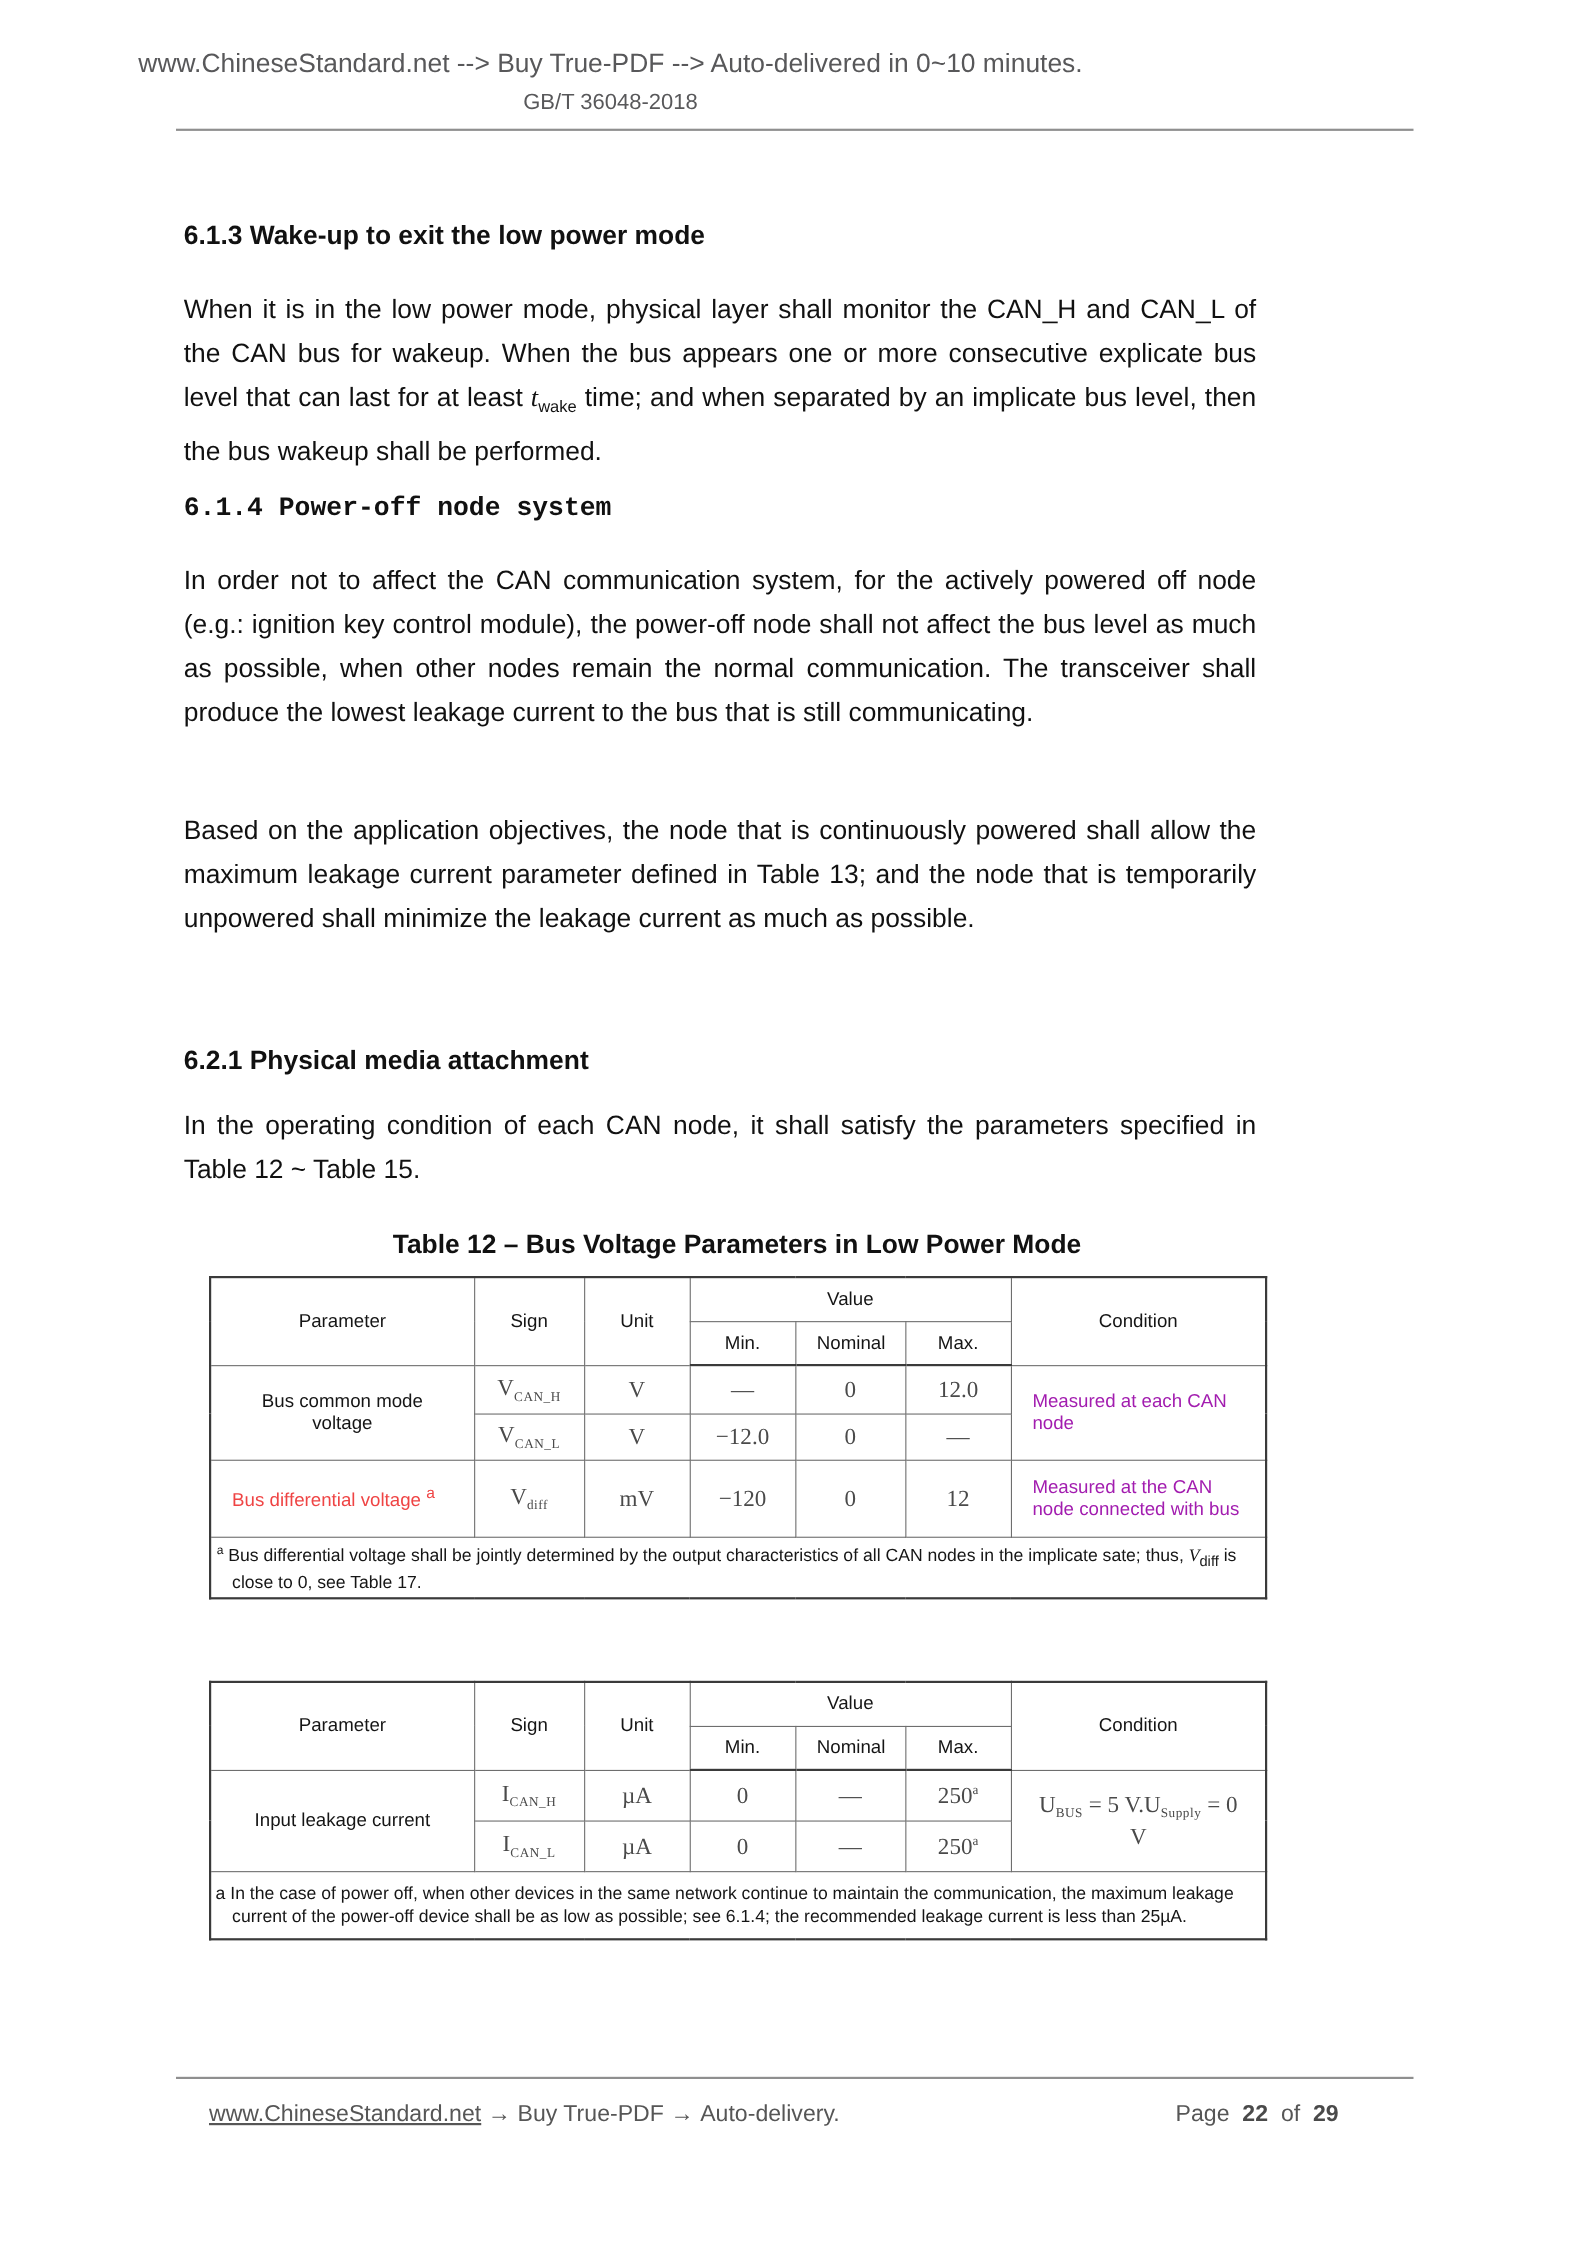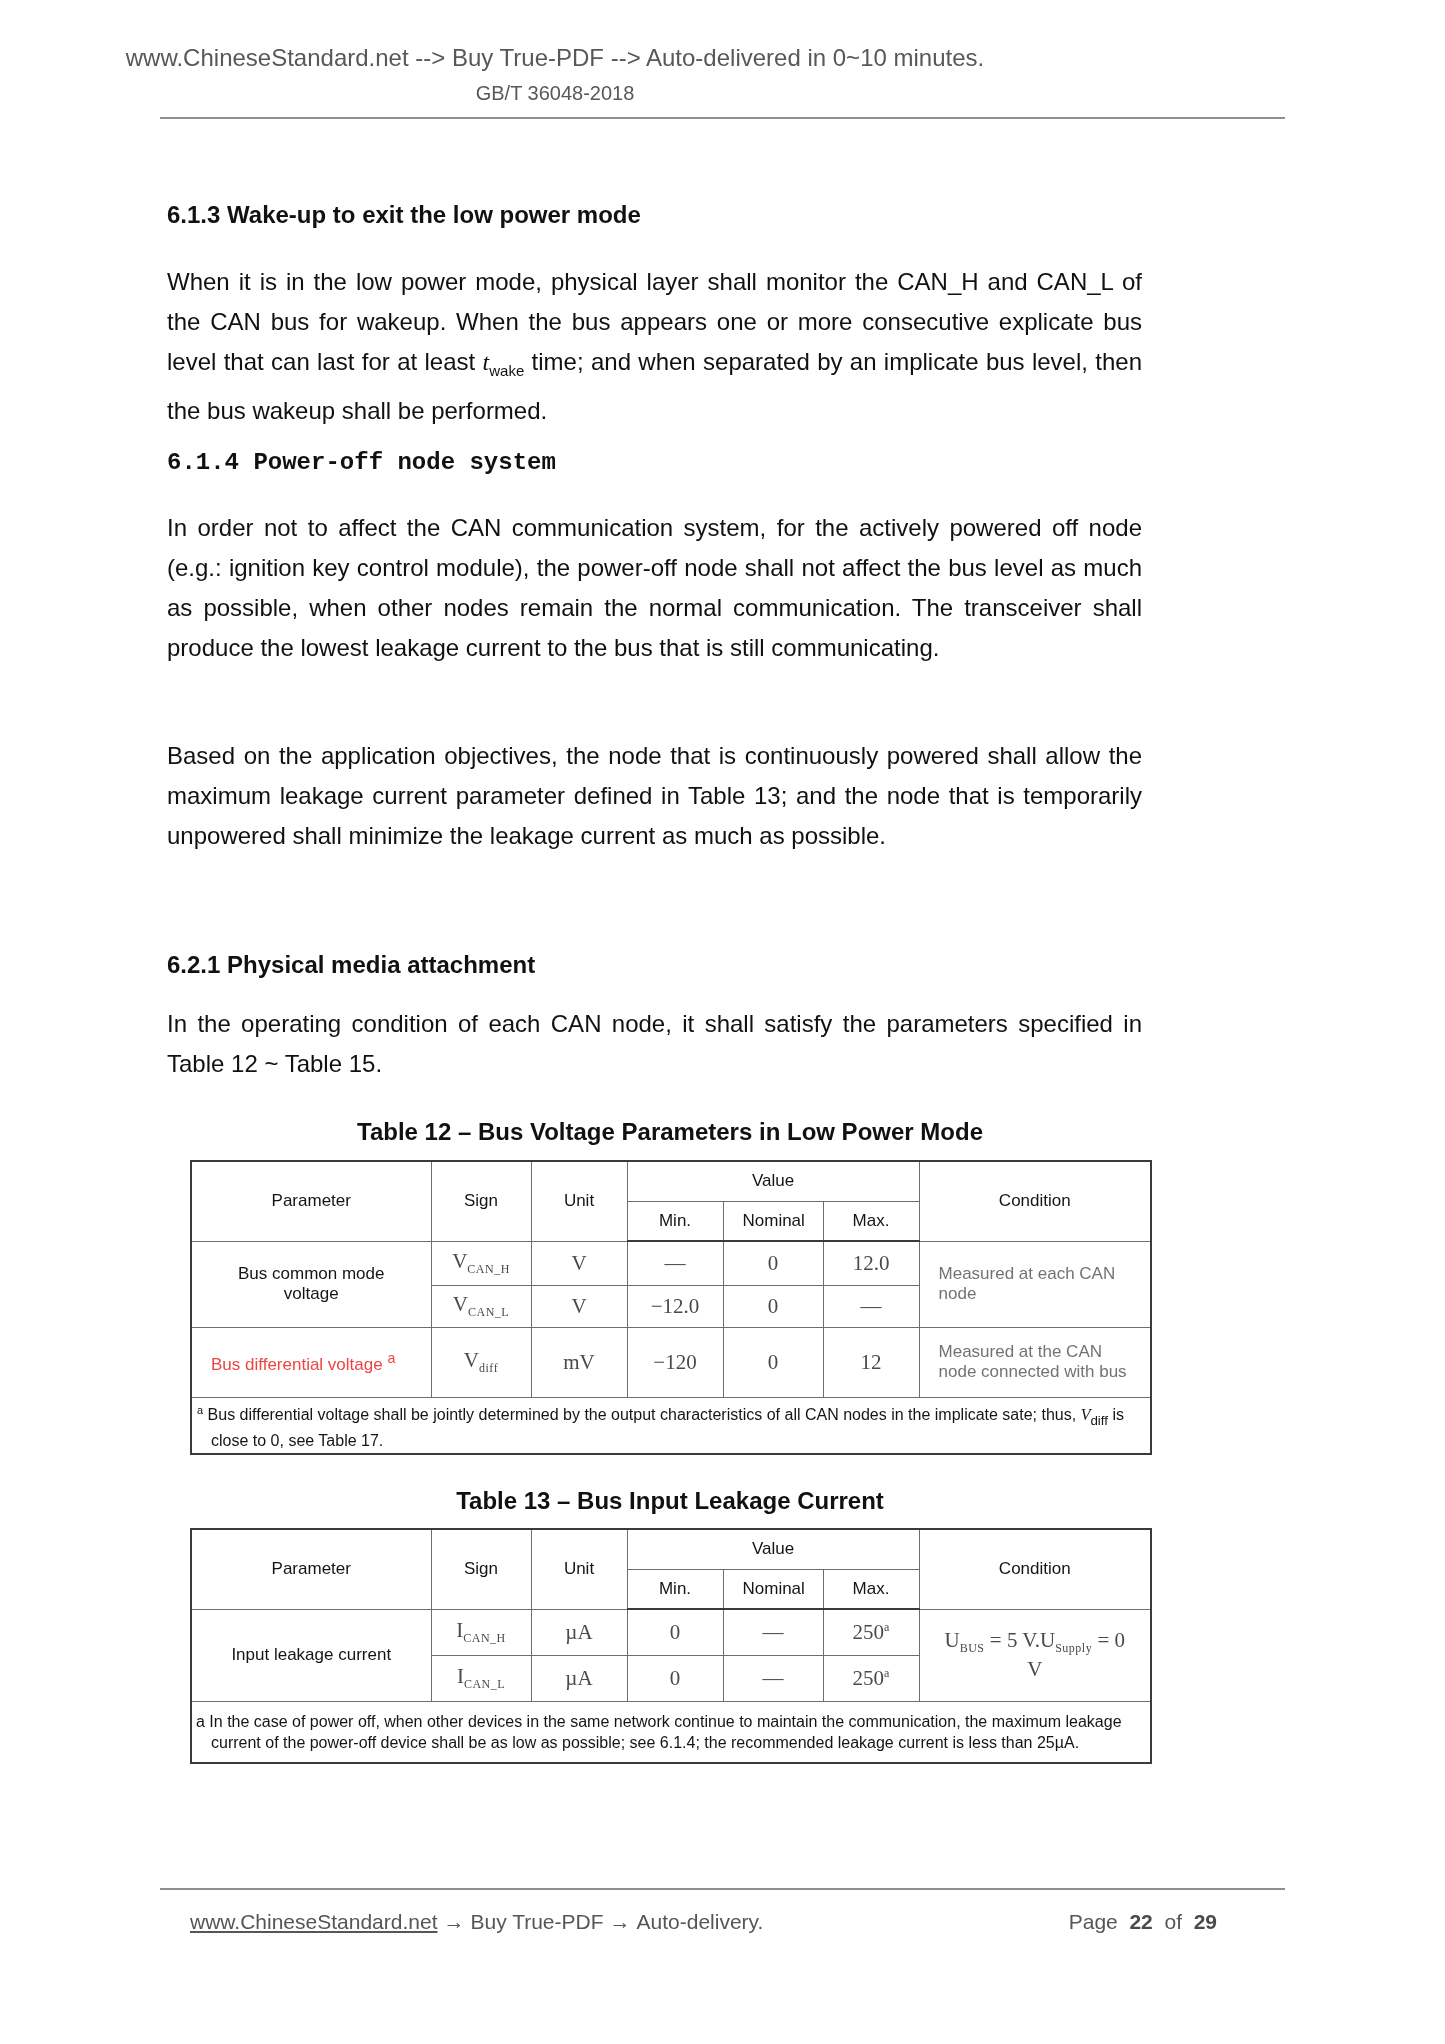--- a/index.html
+++ b/index.html
@@ -23,21 +23,21 @@
   .para sub{font-size:15px;}
   .caption{position:absolute;left:190px;width:960px;text-align:center;
     font-weight:bold;font-size:24px;color:#111;}
   table.tbl{position:absolute;left:190px;width:960px;border-collapse:collapse;
     table-layout:fixed;font-size:17px;border:2px solid #3a3a3a;background:#fff;}
   .tbl th,.tbl td{border:1px solid #6e6e6e;vertical-align:middle;padding:2px 19px;}
   .tbl th{font-weight:normal;text-align:center;color:#151515;}
   .tbl tr.hdr-split th{border-bottom-width:2px;border-bottom-color:#3a3a3a;}
   .pc{text-align:center;color:#151515;}
   .pc-left{text-align:left;padding-left:10px;color:#ef4444;}
-  .cc{text-align:left;padding-left:10px;color:#737373;}
+  .cc{text-align:left;padding-left:10px;color:#a21caf;}
   .cc-center{text-align:center;color:#4a4a4a;}
   .sv{font-family:"Liberation Serif",serif;color:#4a4a4a;font-size:21px;text-align:center;}
   .sv sub{font-size:12px;letter-spacing:0.5px;}
   .sv sup{font-size:12px;}
   .fn{font-size:16px;text-align:left;padding:6px 10px 8px 44px;text-indent:-14px;
     border-top:2px solid #3a3a3a;color:#151515;line-height:21px;}
   .fn13{padding-left:35px;text-indent:-15px;}
   .fn sup{font-size:11px;}
   tr.sub td{border-top-color:#a8a8a8;}
   .ftr{position:absolute;top:1910px;left:160px;width:1125px;font-size:21px;
@@ -115,21 +115,20 @@
       <td class="sv">0</td>
       <td class="sv">12</td>
       <td class="cc">Measured at the CAN node connected with bus</td>
     </tr>
     <tr>
       <td colspan="7" class="fn"><sup>a</sup><span> Bus differential voltage shall be jointly determined by the output characteristics of all CAN nodes in the implicate sate; thus, </span><i class="t-italic">V</i><sub>diff</sub><span> is close to 0, see Table 17.</span></td>
     </tr>
   </tbody>
     </table>
 
-  <div class="caption" style="top:1487px;">Table 13 – Bus Input Leakage Current</div>
   <table class="tbl" style="top:1528px;">
     <colgroup>
       <col style="width:240px">
         <col style="width:100px">
         <col style="width:96px">
       <col style="width:96px">
         <col style="width:100px">
         <col style="width:96px">
       <col style="width:232px">
     </colgroup>

